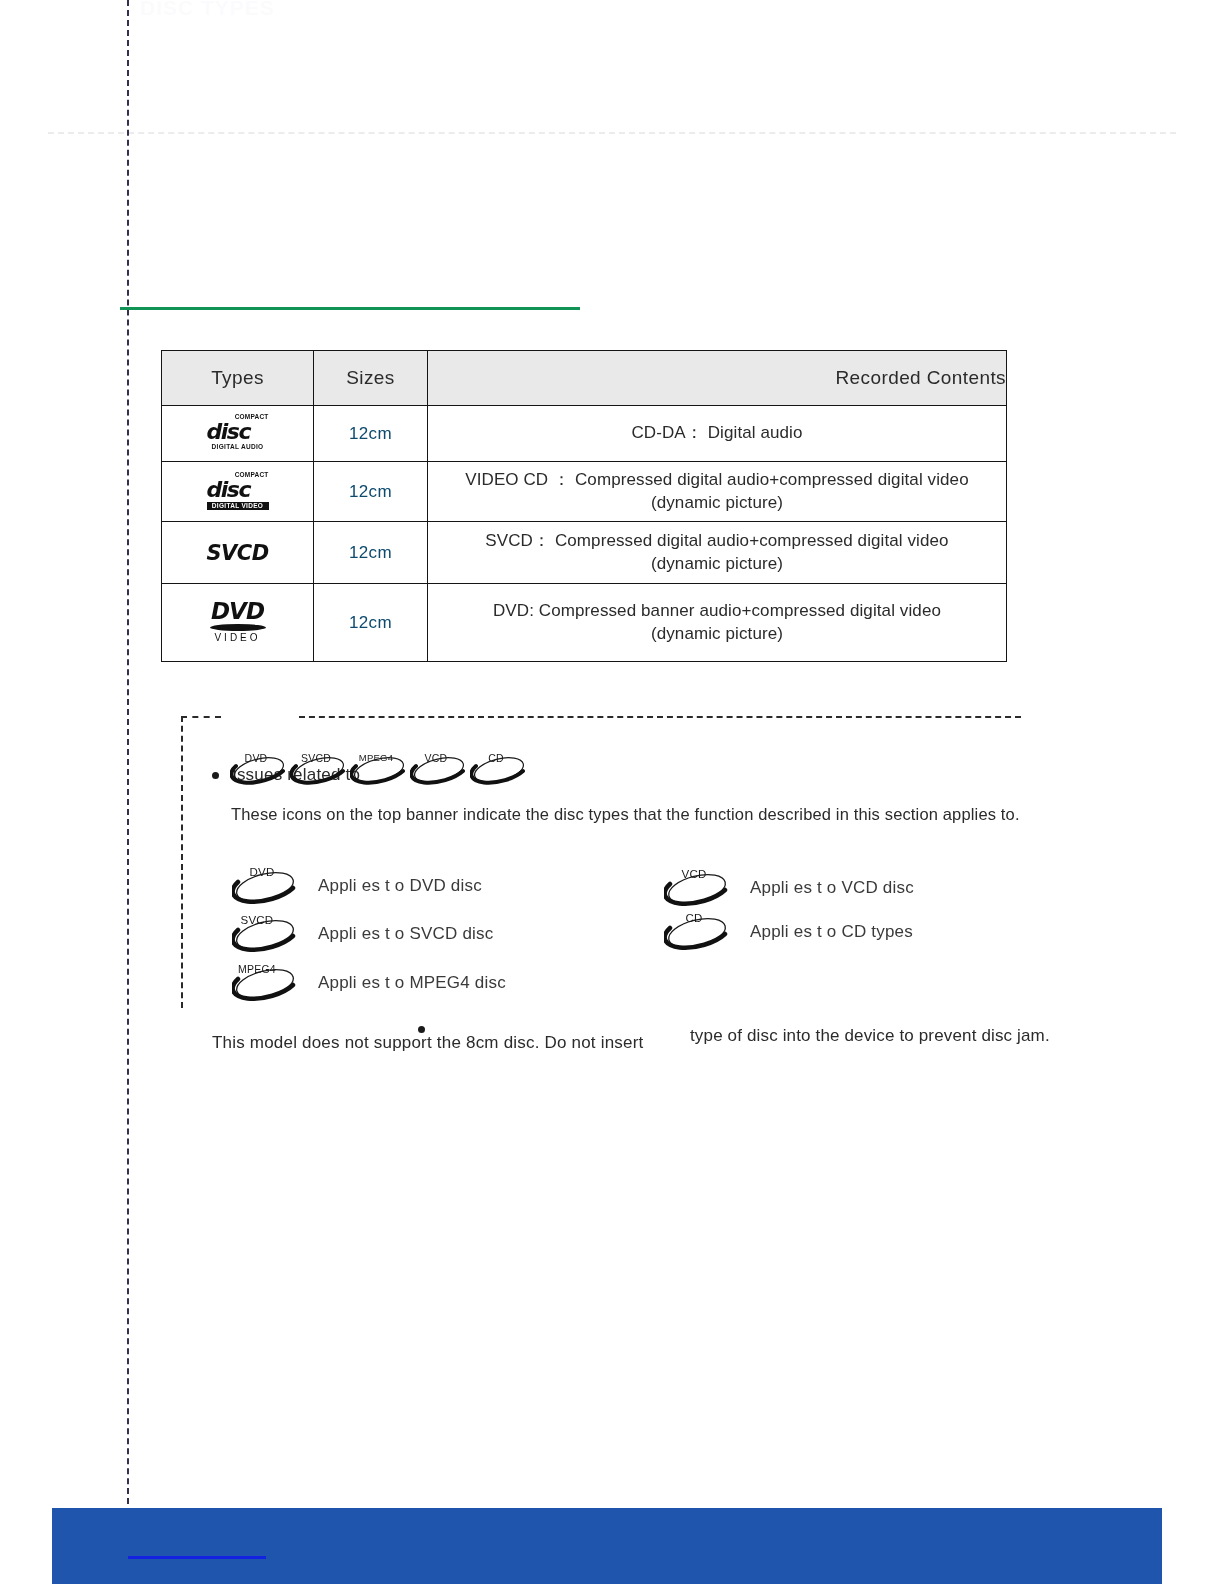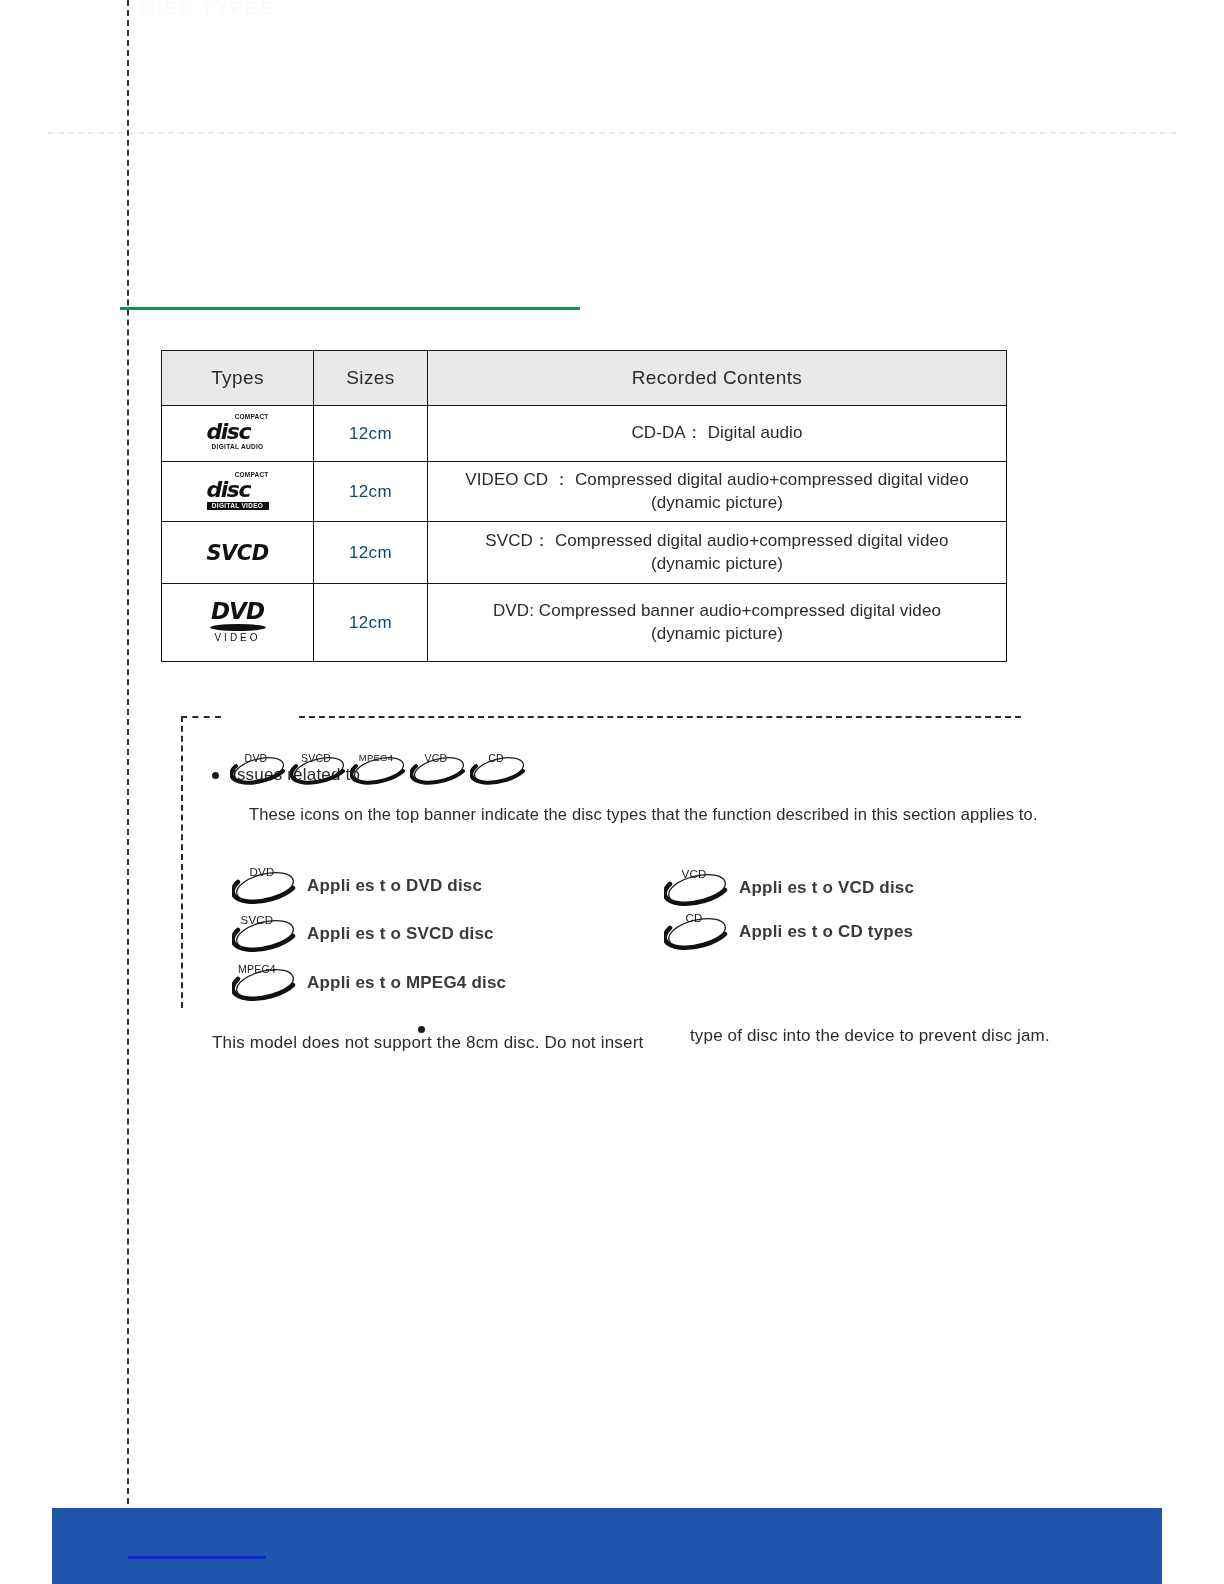--- a/index.html
+++ b/index.html
@@ -79,21 +79,21 @@
   .col-contents { width: 579px; }
 
   .disc-table thead th {
     background: #e9e9e9;
     height: 54px;
     font-weight: normal;
     font-size: 19px;
     color: #2b2b2b;
     letter-spacing: 0.4px;
   }
-  .th-recorded { font-size: 19px; }
+  .th-recorded { font-size: 19px; text-align: right; }
 
   .cell-type {
     text-align: center;
     height: 54px;
   }
   .cell-size {
     text-align: center;
     font-size: 17px;
     color: #0c4a6e;
     letter-spacing: 0.3px;
@@ -286,23 +286,22 @@
 
   .legend-item {
     position: absolute;
     display: flex;
     align-items: center;
   }
   .legend-item .leg-text {
     font-size: 17px;
     color: #3a3a3a;
     letter-spacing: 0.2px;
-    margin-left: 9px;
+    margin-left: 20px;
     white-space: nowrap;
-    font-weight: bold;
   }
 
   
   .bottom-banner {
     position: absolute;
     left: 52px;
     top: 1508px;
     width: 1110px;
     height: 76px;
     background: #1f55ad;
@@ -441,21 +440,21 @@
     </span>
     <span class="disc-icon small">
       <svg width="58" height="34" viewBox="0 0 58 34">
         <ellipse cx="29" cy="18" rx="25" ry="11" transform="rotate(-14 29 18)" fill="none" stroke="#1a1a1a" stroke-width="1.2"></ellipse>
         <path d="M 6 14 A 25 11 -14 0 0 53 19" fill="none" stroke="#111" stroke-width="4" stroke-linecap="round"></path>
       </svg>
       <span class="disc-label">CD</span>
     </span>
   </div>
 
-  <div class="note-line" style="left:249px; top:805px;">These icons on the top banner indicate the disc types that the function described in this section applies to.</div>
+  <div class="note-line" style="left:231px; top:805px;">These icons on the top banner indicate the disc types that the function described in this section applies to.</div>
 
   <div class="legend-item" style="left:232px; top:866px;">
     <span class="disc-icon">
       <svg width="66" height="40" viewBox="0 0 66 40">
         <ellipse cx="33" cy="21" rx="29" ry="13" transform="rotate(-14 33 21)" fill="none" stroke="#1a1a1a" stroke-width="1.3"></ellipse>
         <path d="M 6 16 A 29 13 -14 0 0 61 22" fill="none" stroke="#111" stroke-width="4.5" stroke-linecap="round"></path>
       </svg>
       <span class="disc-label">DVD</span>
     </span>
     <span class="leg-text">Appli es t o DVD disc</span>

